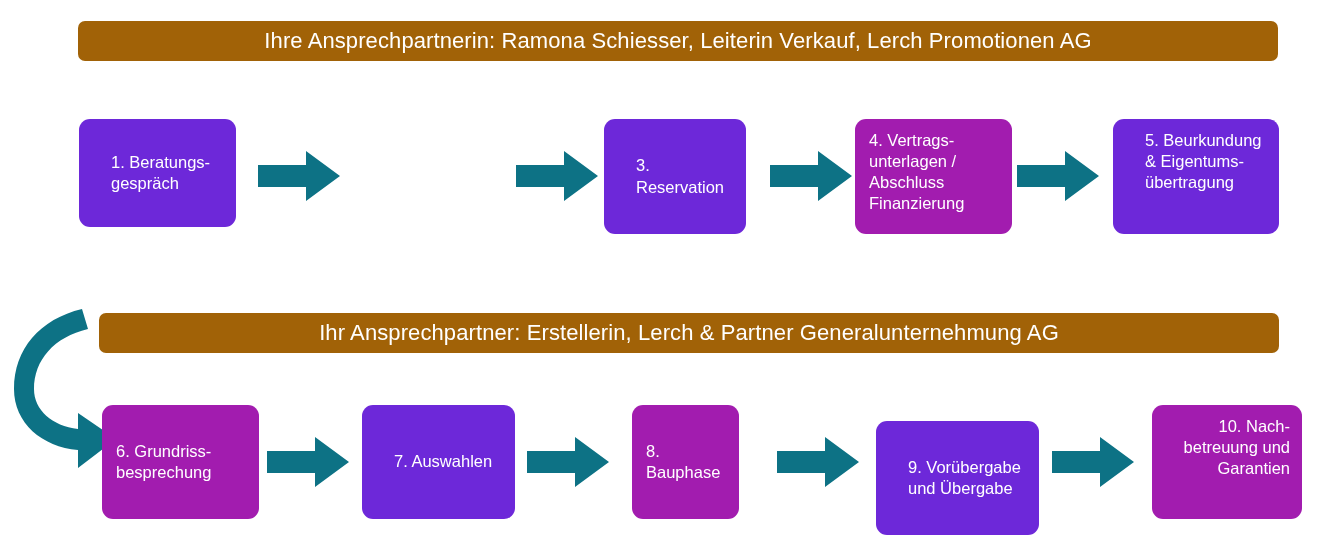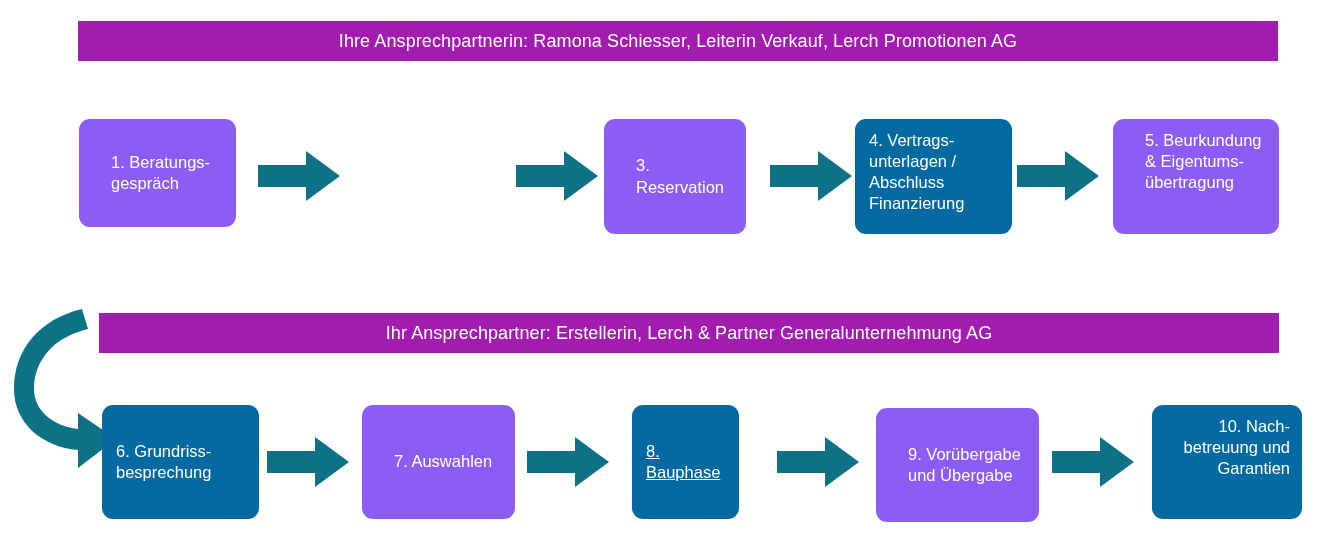--- a/index.html
+++ b/index.html
@@ -15,63 +15,64 @@
     font-family: "Liberation Sans", sans-serif;
   }
   .canvas {
     position: absolute;
     inset: 0;
   }
 
   
   .header-bar {
     position: absolute;
-    background: #a21caf;
+    background: #a16207;
     color: #ffffff;
     display: flex;
     align-items: center;
     justify-content: center;
-    font-size: 18px;
+    font-size: 22px;
     letter-spacing: 0.1px;
     white-space: nowrap;
+    border-radius: 7px;
   }
   #header-bar-1 { left: 78px;  top: 21px;  width: 1200px; height: 40px; }
   #header-bar-2 { left: 99px;  top: 313px; width: 1180px; height: 40px; }
 
   
   .box {
     position: absolute;
     border-radius: 11px;
     color: #ffffff;
     font-size: 16.5px;
     line-height: 1.28;
     box-sizing: border-box;
     padding: 11px 12px 11px 14px;
     display: flex;
     flex-direction: column;
     white-space: pre-line;
     overflow: hidden;
   }
-  .box.teal { background: #8b5cf6; padding-left: 32px; }
-  .box.dark { background: #0369a1; }
+  .box.teal { background: #6d28d9; padding-left: 32px; }
+  .box.dark { background: #a21caf; }
   .box.v-center { justify-content: center; }
   .box.v-top    { justify-content: flex-start; }
 
   
   #box-1  { left: 79px;   top: 119px; width: 157px; height: 108px; }
   #box-2  { left: 348px;  top: 119px; width: 157px; height: 115px; }
   #box-3  { left: 604px;  top: 119px; width: 142px; height: 115px; }
   #box-4  { left: 855px;  top: 119px; width: 157px; height: 115px; }
   #box-5  { left: 1113px; top: 119px; width: 166px; height: 115px; }
 
   
   #box-6  { left: 102px;  top: 405px; width: 157px; height: 114px; }
   #box-7  { left: 362px;  top: 405px; width: 153px; height: 114px; }
-  #box-8  { left: 632px;  top: 405px; width: 107px; height: 114px; text-decoration: underline; }
-  #box-9  { left: 876px;  top: 408px; width: 163px; height: 114px; }
+  #box-8  { left: 632px;  top: 405px; width: 107px; height: 114px; }
+  #box-9  { left: 876px;  top: 421px; width: 163px; height: 114px; }
   #box-10 { left: 1152px; top: 405px; width: 150px; height: 114px; text-align: right; }
 
   
   .arrow {
     position: absolute;
     width: 82px;
     height: 54px;
   }
   .arrow svg { display: block; width: 100%; height: 100%; }
 

